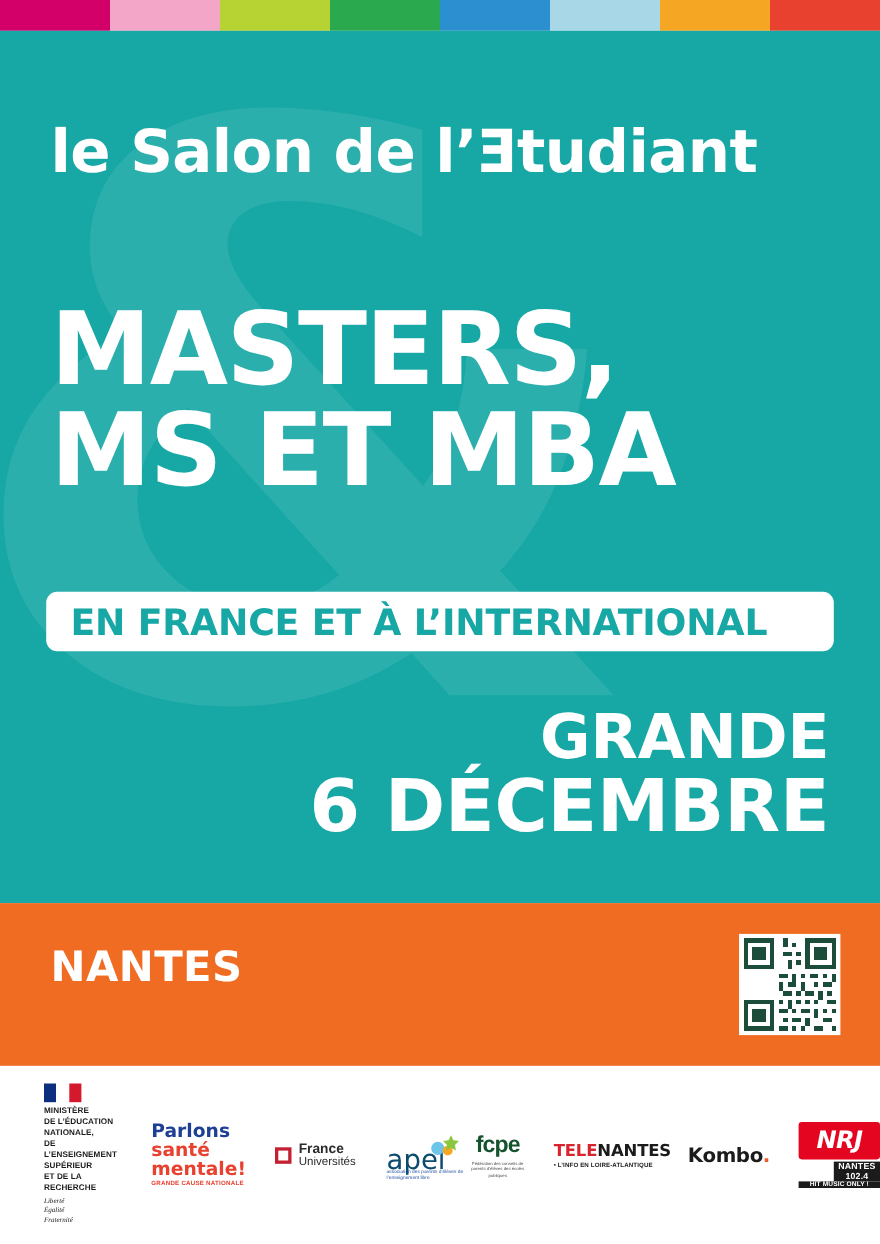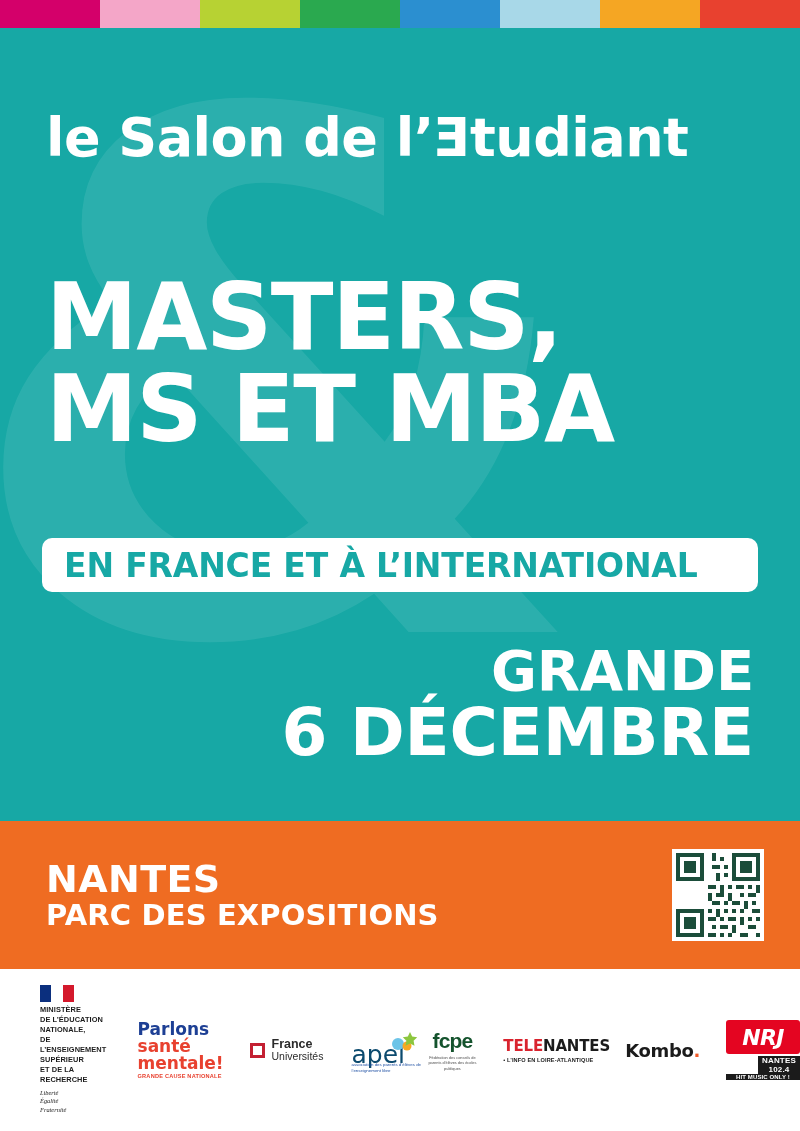--- a/index.html
+++ b/index.html
@@ -416,21 +416,20 @@
 
     <div class="date-block">
       <span class="day">GRANDE</span>
       <span class="date">6 DÉCEMBRE</span>
     </div>
   </div>
 
   <div class="orange-band">
     <div class="city-block">
       <span class="city">NANTES</span>
-      <span class="venue">PARC DES EXPOSITIONS</span>
     </div>
 
 
     <div class="qr">
       <svg width="92" height="92" viewBox="0 0 23 23" shape-rendering="crispEdges">
         <rect width="23" height="23" fill="#ffffff"></rect>
         <g fill="#1b4d3a">
           <rect x="1" y="1" width="7" height="1"></rect>
             <rect x="1" y="7" width="7" height="1"></rect>
           <rect x="1" y="1" width="1" height="7"></rect>

